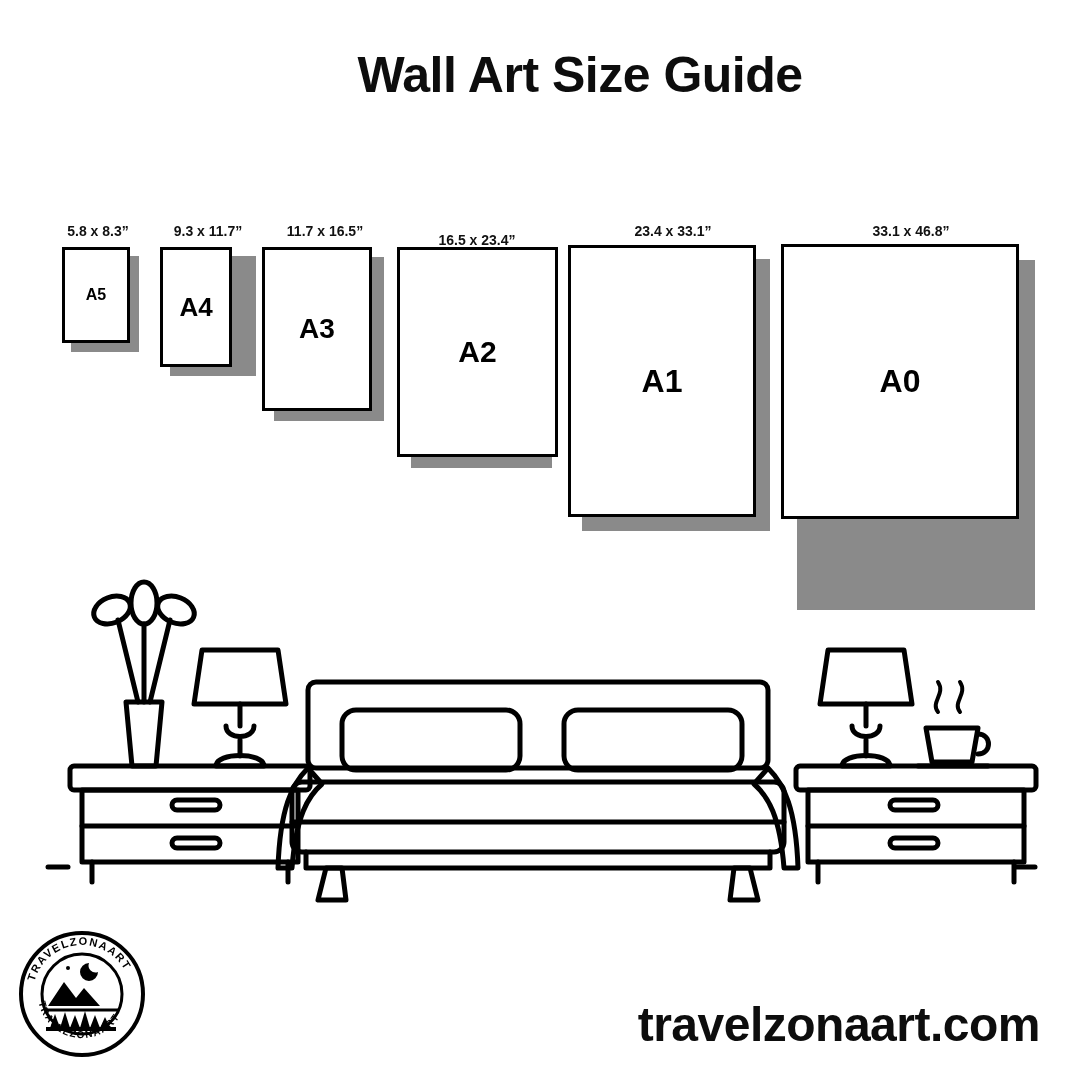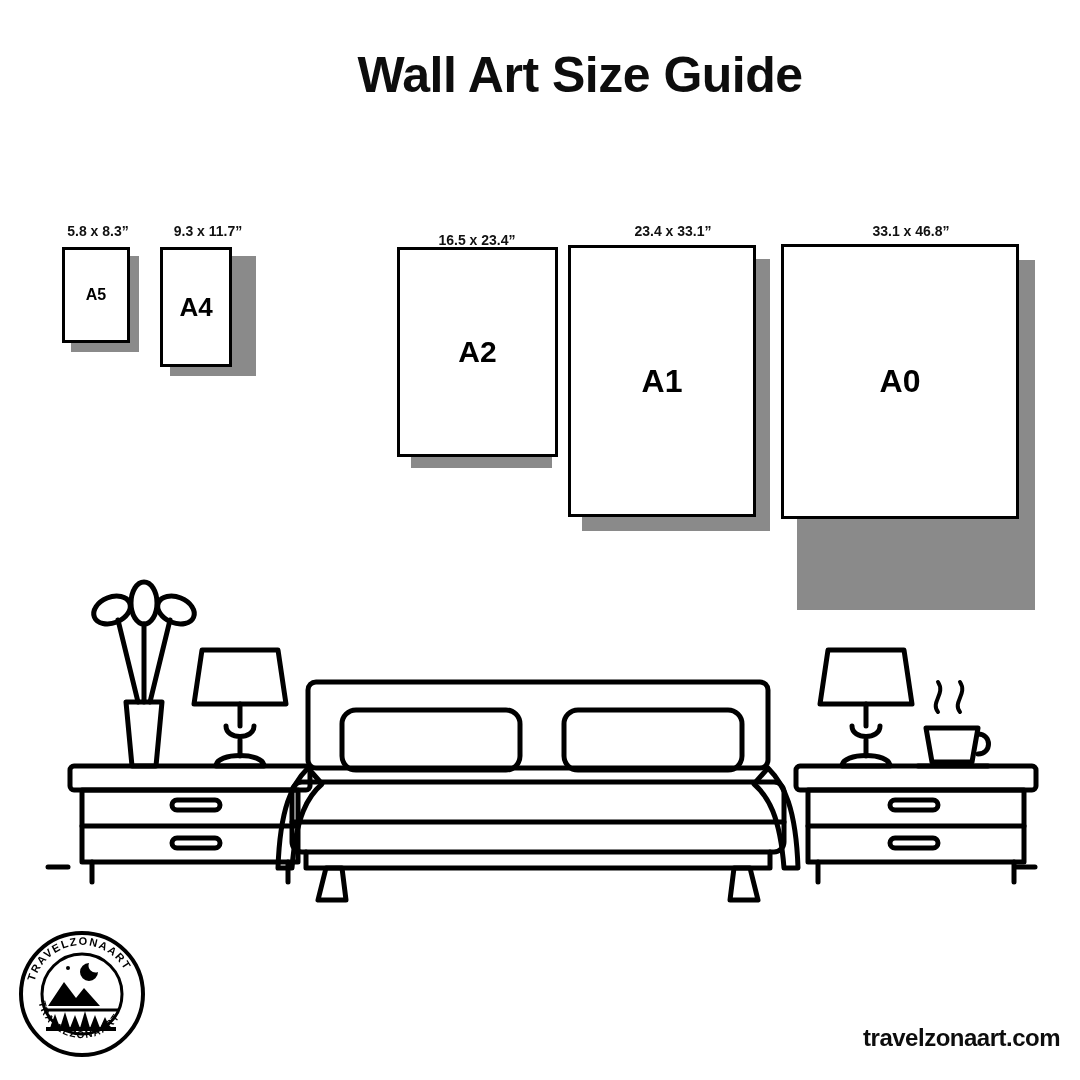--- a/index.html
+++ b/index.html
@@ -83,23 +83,23 @@
   
   #brand-logo {
     position: absolute;
     left: 18px;
     top: 930px;
     width: 128px;
     height: 128px;
   }
   #site-url {
     position: absolute;
-    right: 20px;
+    right: 40px;
     bottom: 28px;
-    font-size: 24px;
+    font-size: 48px;
     font-weight: bold;
     color: #0d0d0d;
     letter-spacing: -0.5px;
   }
 </style>
 </head>
 <body>
 
 <div id="page-title">Wall Art Size Guide</div>
 
@@ -114,20 +114,27 @@
   </div>
 
   <div class="frame-group" style="left:160px; top:175px; width:96px; height:150px;">
     <div class="frame-caption" style="top:0px;">9.3 x 11.7”</div>
     <div class="frame-shadow" style="left:10px; top:33px; width:86px; height:120px;"></div>
     <div class="frame-box" style="left:0px; top:24px; width:72px; height:120px;">
       <span class="frame-label" style="font-size:26px;">A4</span>
     </div>
   </div>
 
+  <div class="frame-group" style="left:262px; top:175px; width:126px; height:205px;">
+    <div class="frame-caption" style="top:0px;">11.7 x 16.5”</div>
+    <div class="frame-shadow" style="left:12px; top:34px; width:110px; height:164px;"></div>
+    <div class="frame-box" style="left:0px; top:24px; width:110px; height:164px;">
+      <span class="frame-label" style="font-size:28px;">A3</span>
+    </div>
+  </div>
 
   <div class="frame-group" style="left:397px; top:175px; width:160px; height:250px;">
     <div class="frame-caption" style="top:9px;text-align:right;">16.5 x 23.4”</div>
     <div class="frame-shadow" style="left:14px; top:35px; width:141px; height:210px;"></div>
     <div class="frame-box" style="left:0px; top:24px; width:161px; height:210px;">
       <span class="frame-label" style="font-size:30px;">A2</span>
     </div>
   </div>
 
   <div class="frame-group" style="left:568px; top:175px; width:210px; height:325px;">

